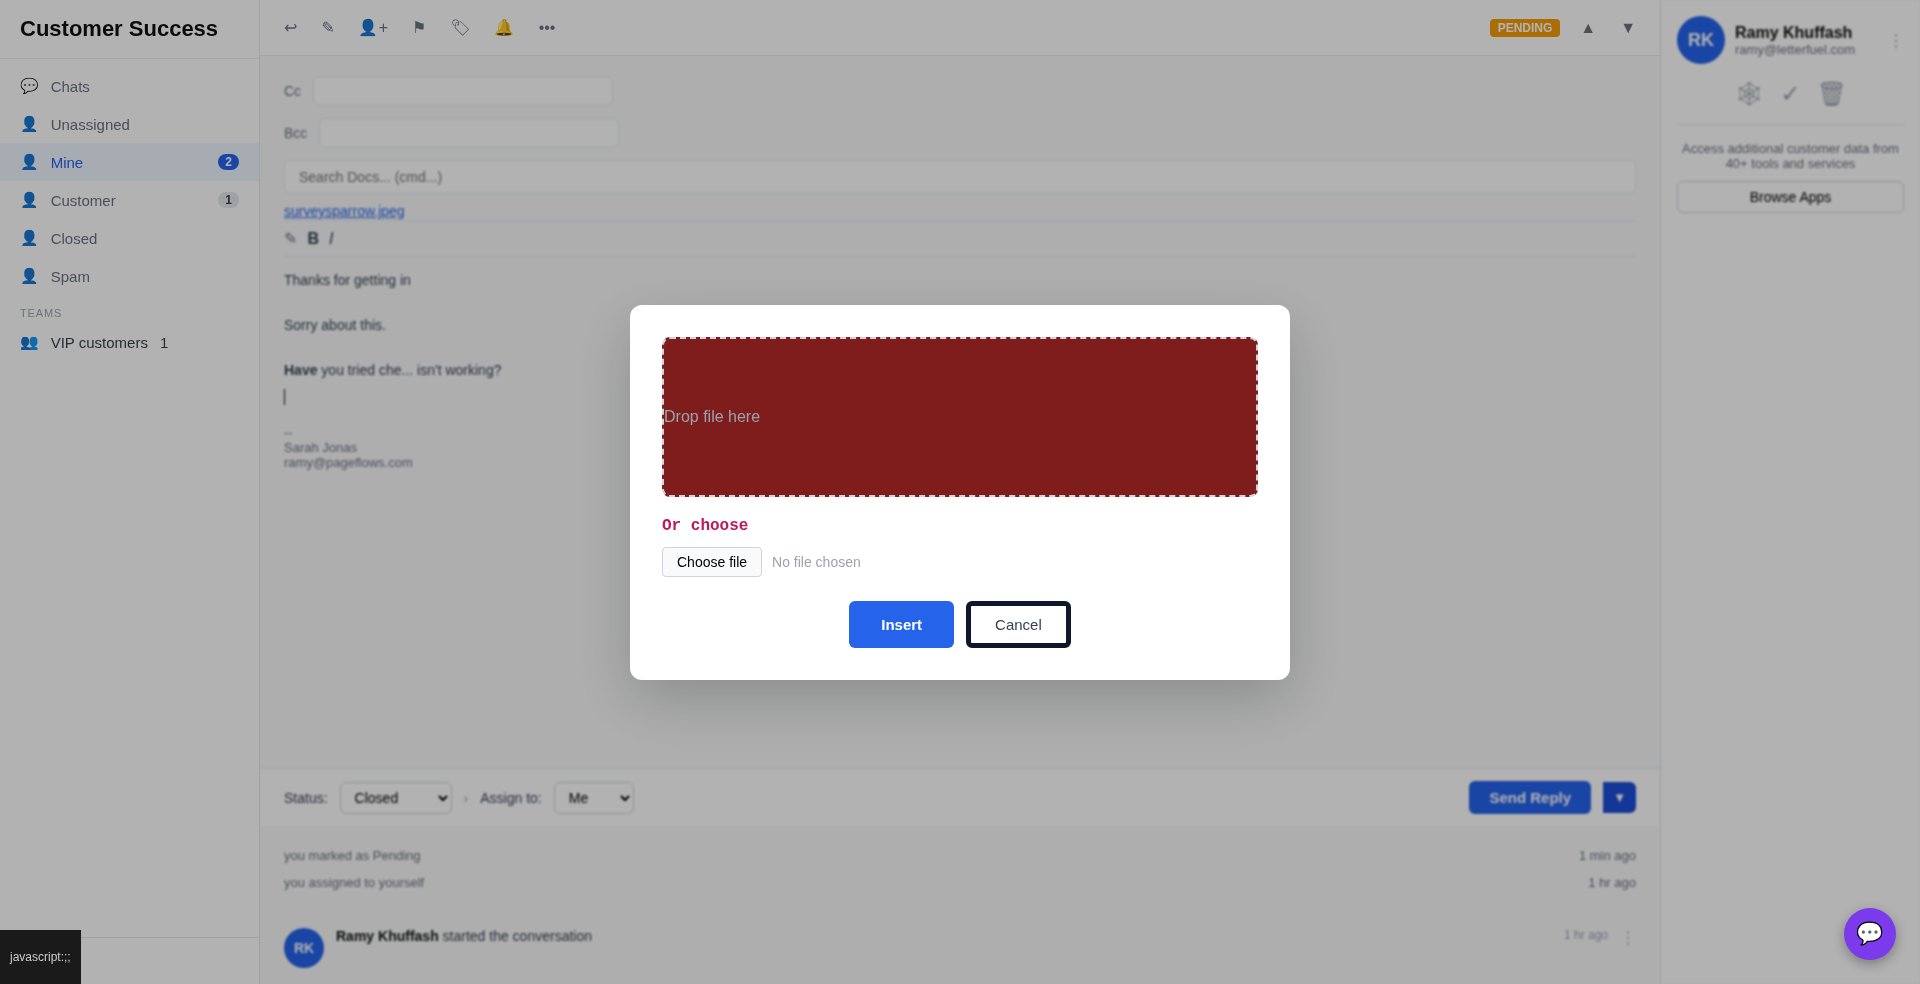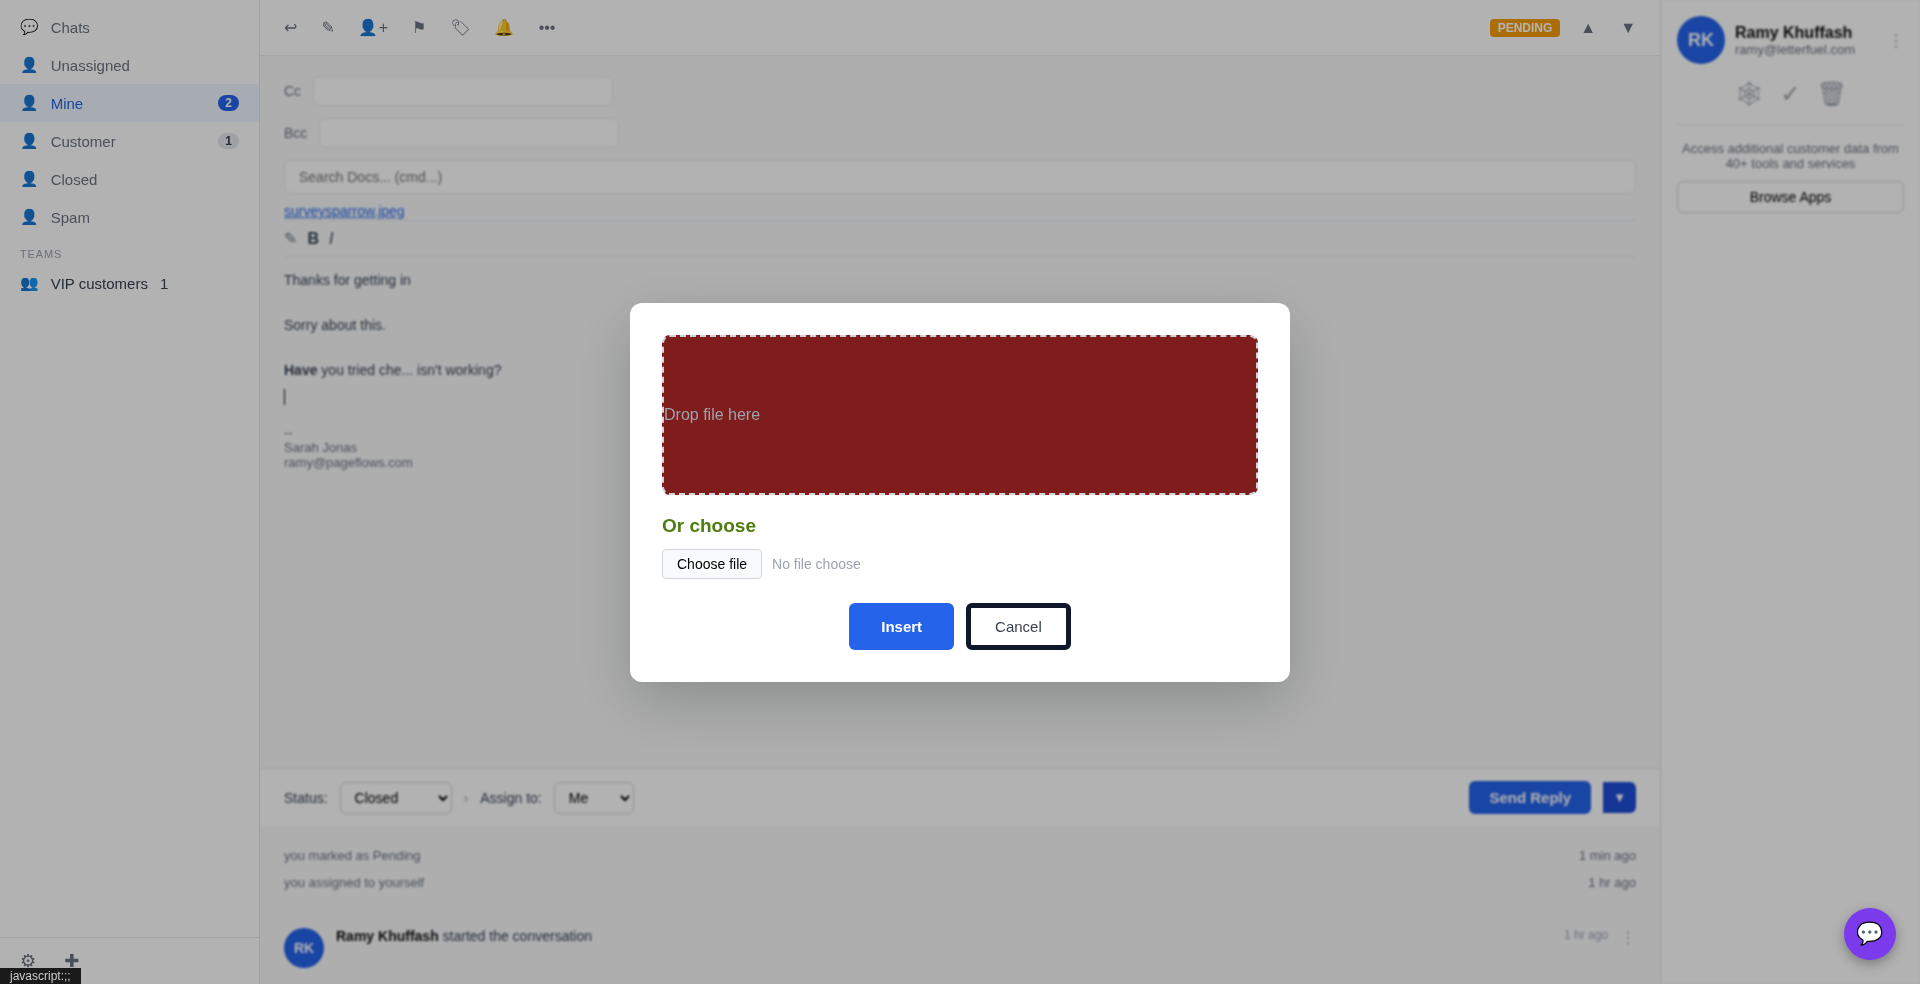--- a/index.html
+++ b/index.html
@@ -343,24 +343,25 @@
       height: 160px;
       display: flex;
       align-items: center;
       justify-content: flex-start;
       color: #9ca3af;
       font-size: 16px;
       margin-bottom: 20px;
       background: #7f1d1d;
     }
     .or-choose {
-      font-size: 19px;
-      color: #4d7c0f;
+      font-size: 16px;
+      color: #be185d;
       font-weight: 600;
       margin-bottom: 12px;
+      font-family: Liberation Mono, monospace;
     }
     .file-row {
       display: flex;
       align-items: center;
       gap: 10px;
       margin-bottom: 24px;
     }
     .choose-file-btn {
       border: 1px solid #d1d5db;
       background: #f9fafb;
@@ -423,21 +424,21 @@
     .chat-author { font-weight: 700; color: #111; }
 
     
     .js-bar {
       position: fixed;
       bottom: 0;
       left: 0;
       background: #1a1a1a;
       color: #ccc;
       font-size: 12px;
-      padding: 1px 10px;
+      padding: 20px 10px;
       z-index: 200;
     }
 
     
     .chat-widget {
       position: fixed;
       bottom: 24px;
       right: 24px;
       width: 52px; height: 52px;
       border-radius: 50%;
@@ -447,20 +448,21 @@
       font-size: 22px;
       cursor: pointer;
       z-index: 300;
       box-shadow: 0 4px 12px rgba(0,0,0,0.3);
     }
   </style>
 </head>
 <body>
 
 <div class="sidebar">
+  <div class="sidebar-header">Customer Success</div>
   <nav class="sidebar-nav">
     <div class="sidebar-item">
       <span>💬</span>
       <span>Chats</span>
     </div>
     <div class="sidebar-item">
       <span>👤</span>
       <span>Unassigned</span>
     </div>
     <div class="sidebar-item active">
@@ -613,21 +615,21 @@
 
 
     <div class="drop-zone">
       <span>Drop file here</span>
     </div>
 
     <div class="or-choose">Or choose</div>
 
     <div class="file-row">
       <button class="choose-file-btn">Choose file</button>
-      <span class="no-file-text">No file choose</span>
+      <span class="no-file-text">No file chosen</span>
     </div>
 
     <div class="modal-actions">
       <button class="insert-btn">Insert</button>
       <button class="cancel-btn">Cancel</button>
     </div>
   </div>
 </div>
 
 <div class="chat-widget">

